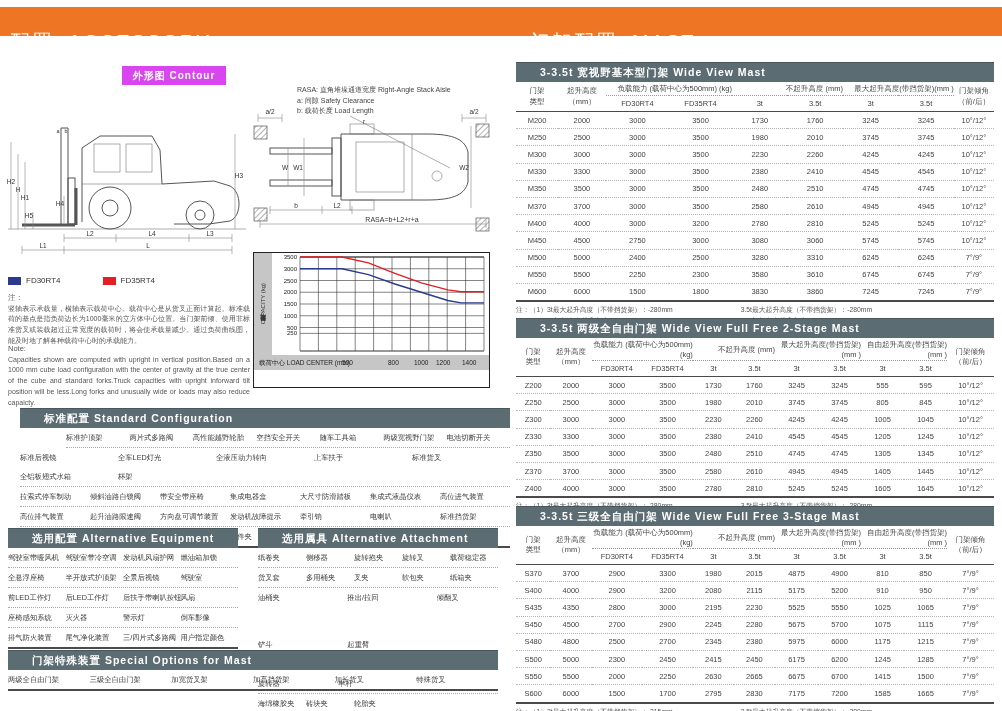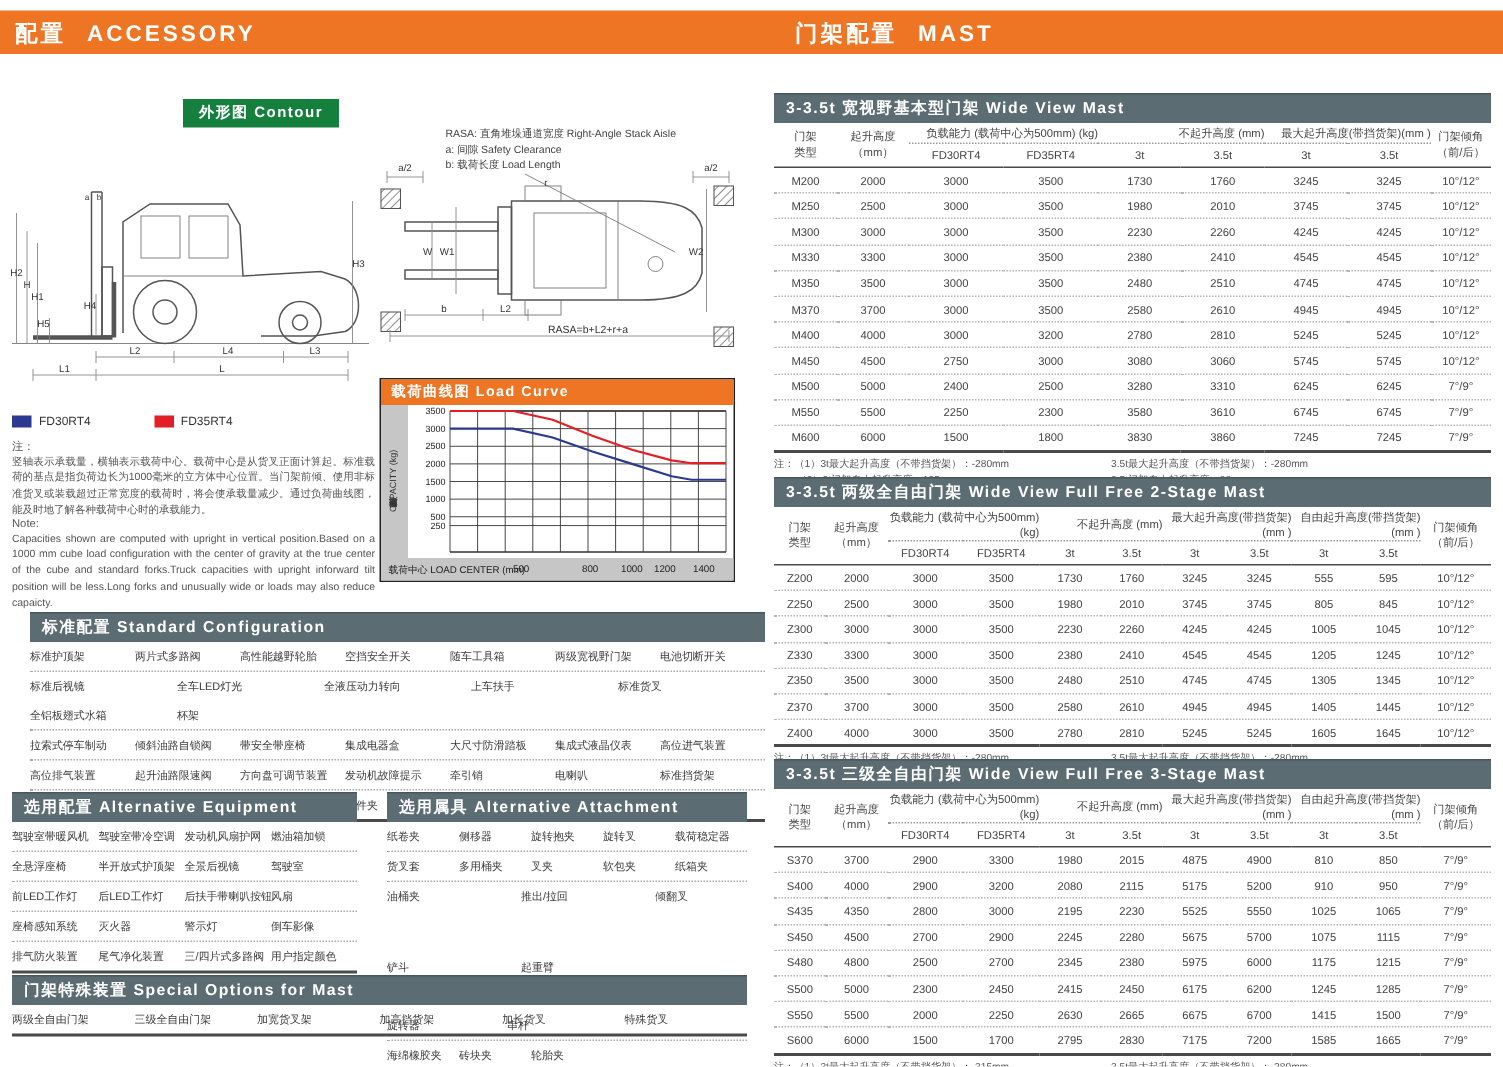--- a/index.html
+++ b/index.html
@@ -1,44 +1,44 @@
 <!DOCTYPE html>
 <html><head>
 <meta charset="utf-8">
 <style>
   html,body{margin:0;padding:0;background:#fff;}
   body{width:1002px;height:711px;position:relative;font-family:"Liberation Sans",sans-serif;color:#333;overflow:hidden;}
   .abs{position:absolute;}
   
   .topbar{position:absolute;left:0;top:7px;width:1002px;height:29px;background:#ed7524;}
-  .topbar .ttl{position:absolute;top:6px;color:#fff;font-weight:bold;font-size:15px;letter-spacing:2px;white-space:nowrap;}
+  .topbar .ttl{position:absolute;top:22px;color:#fff;font-weight:normal;font-size:20px;letter-spacing:2px;white-space:nowrap;}
   .topbar .ttl .en{margin-left:14px;letter-spacing:2px;}
   
-  .contour-label{position:absolute;left:122px;top:66px;width:104px;height:19px;background:#15803d;color:#fff;font-size:10px;font-weight:bold;text-align:center;line-height:19px;letter-spacing:1px;}
+  .contour-label{position:absolute;left:122px;top:66px;width:104px;height:19px;background:#d946ef;color:#fff;font-size:10px;font-weight:bold;text-align:center;line-height:19px;letter-spacing:1px;}
   .rasa{position:absolute;left:297px;top:85px;font-size:7px;color:#444;line-height:1.5;}
   
   svg .ln{stroke:#555;stroke-width:1;fill:none;}
   svg .thin{stroke:#777;stroke-width:0.6;fill:none;}
   svg .dim{stroke:#888;stroke-width:0.6;fill:none;}
   svg text{font-family:"Liberation Sans",sans-serif;}
   
   .legend{position:absolute;left:8px;top:276px;display:flex;gap:42px;font-size:8px;color:#333;align-items:center;}
   .legend .sw{display:inline-block;width:13px;height:8px;margin-right:5px;vertical-align:middle;}
   
   .note{position:absolute;left:8px;width:242px;font-size:7px;color:#555;line-height:1.55;text-align:justify;}
   .note .nt{font-size:7.5px;}
   
   .chart{position:absolute;left:253px;top:252px;width:237px;height:136px;border:1.5px solid #222;box-sizing:border-box;background:#fff;}
   .chart-head{height:17px;background:#ed7524;color:#fff;font-weight:bold;font-size:9.5px;line-height:17px;padding-left:7px;letter-spacing:1px;}
   .chart-body{display:flex;height:102px;}
   .ylab{width:18px;background:#c6c6c6;color:#333;font-size:6px;writing-mode:vertical-rl;transform:rotate(180deg);text-align:center;line-height:18px;}
   .xstrip{position:relative;height:15px;background:#c6c6c6;font-size:6.5px;color:#222;}
   .xstrip span{position:absolute;top:4px;white-space:nowrap;}
   
-  .secbar{background:#5c6c73;color:#fff;font-weight:bold;font-size:10.5px;height:19px;line-height:19px;padding-left:8px;letter-spacing:1px;border-top:1px solid #49575d;}
+  .secbar{background:#5c6c73;color:#fff;font-weight:bold;font-size:10.5px;height:19px;line-height:19px;padding-left:24px;letter-spacing:1px;border-top:1px solid #49575d;}
   .cfg .row{display:grid;border-bottom:1px dotted #a9a9a9;}
   .cfg .row:last-child{border-bottom:2px solid #4a4a4a;}
   .cfg .row span{font-size:7.3px;color:#3a3a3a;padding:5px 2px 4px 0;white-space:nowrap;overflow:hidden;}
   .sec{position:absolute;}
   
   .mt{width:100%;border-collapse:collapse;table-layout:fixed;font-size:7.5px;color:#444;text-align:center;}
   .mt th{font-weight:normal;padding:2px 0;vertical-align:middle;}
   .mt th.grp{border-bottom:1px dotted #999;padding-bottom:1px;text-align:right;}
   .mt thead th[rowspan]{white-space:pre-line;border-bottom:1.5px solid #4a4a4a;line-height:1.35;}
   .mt thead tr.sub th{border-bottom:1.5px solid #4a4a4a;padding:3px 0;}
@@ -179,21 +179,20 @@
 <div class="note" style="top:292px">
   <div class="nt">注：</div>
   <div>竖轴表示承载量，横轴表示载荷中心。载荷中心是从货叉正面计算起。标准载荷的基点是指负荷边长为1000毫米的立方体中心位置。当门架前倾、使用非标准货叉或装载超过正常宽度的载荷时，将会使承载量减少。通过负荷曲线图，能及时地了解各种载荷中心时的承载能力。</div>
 </div>
 <div class="note" style="top:343px">
   <div class="nt">Note:</div>
   <div>Capacities shown are computed with upright in vertical position.Based on a 1000 mm cube load configuration with the center of gravity at the true center of the cube and standard forks.Truck capacities with upright inforward tilt position will be less.Long forks and unusually wide or loads may also reduce capaicty.</div>
 </div>
 
 <div class="chart">
-  <div class="chart-head">载荷曲线图 Load Curve</div>
   <div class="chart-body">
     <div class="ylab">限定起重量  CAPACITY (kg)</div>
     <svg id="plot" width="216" height="102" viewBox="0 0 216 102">
         <line x1="28" y1="4" x2="28" y2="98" stroke="#333" stroke-width="0.6"></line>
         <line x1="46.4" y1="4" x2="46.4" y2="98" stroke="#333" stroke-width="0.6"></line>
         <line x1="64.8" y1="4" x2="64.8" y2="98" stroke="#333" stroke-width="0.6"></line>
         <line x1="83.2" y1="4" x2="83.2" y2="98" stroke="#333" stroke-width="0.6"></line>
         <line x1="101.6" y1="4" x2="101.6" y2="98" stroke="#333" stroke-width="0.6"></line>
         <line x1="120" y1="4" x2="120" y2="98" stroke="#333" stroke-width="0.6"></line>
         <line x1="138.4" y1="4" x2="138.4" y2="98" stroke="#333" stroke-width="0.6"></line>
@@ -229,21 +228,21 @@
       <span style="left: 134px;">800</span>
       <span style="left: 160px;">1000</span>
       <span style="left: 182px;">1200</span>
       <span style="left: 208px;">1400</span>
     </div>
 </div>
 
 <div class="sec" style="left:20px;top:408px;width:490px">
   <div class="secbar">标准配置  Standard Configuration</div>
   <div class="cfg">
-      <div class="row" style="grid-template-columns: repeat(7, 1fr);">
+      <div class="row" style="grid-template-columns: repeat(7, 1fr); margin-left: 46px;">
         <span>标准护顶架</span>
         <span>两片式多路阀</span>
         <span>高性能越野轮胎</span>
         <span>空挡安全开关</span>
         <span>随车工具箱</span>
         <span>两级宽视野门架</span>
         <span>电池切断开关</span>
       </div>
       <div class="row" style="grid-template-columns: repeat(5, 1fr);">
         <span>标准后视镜</span>

